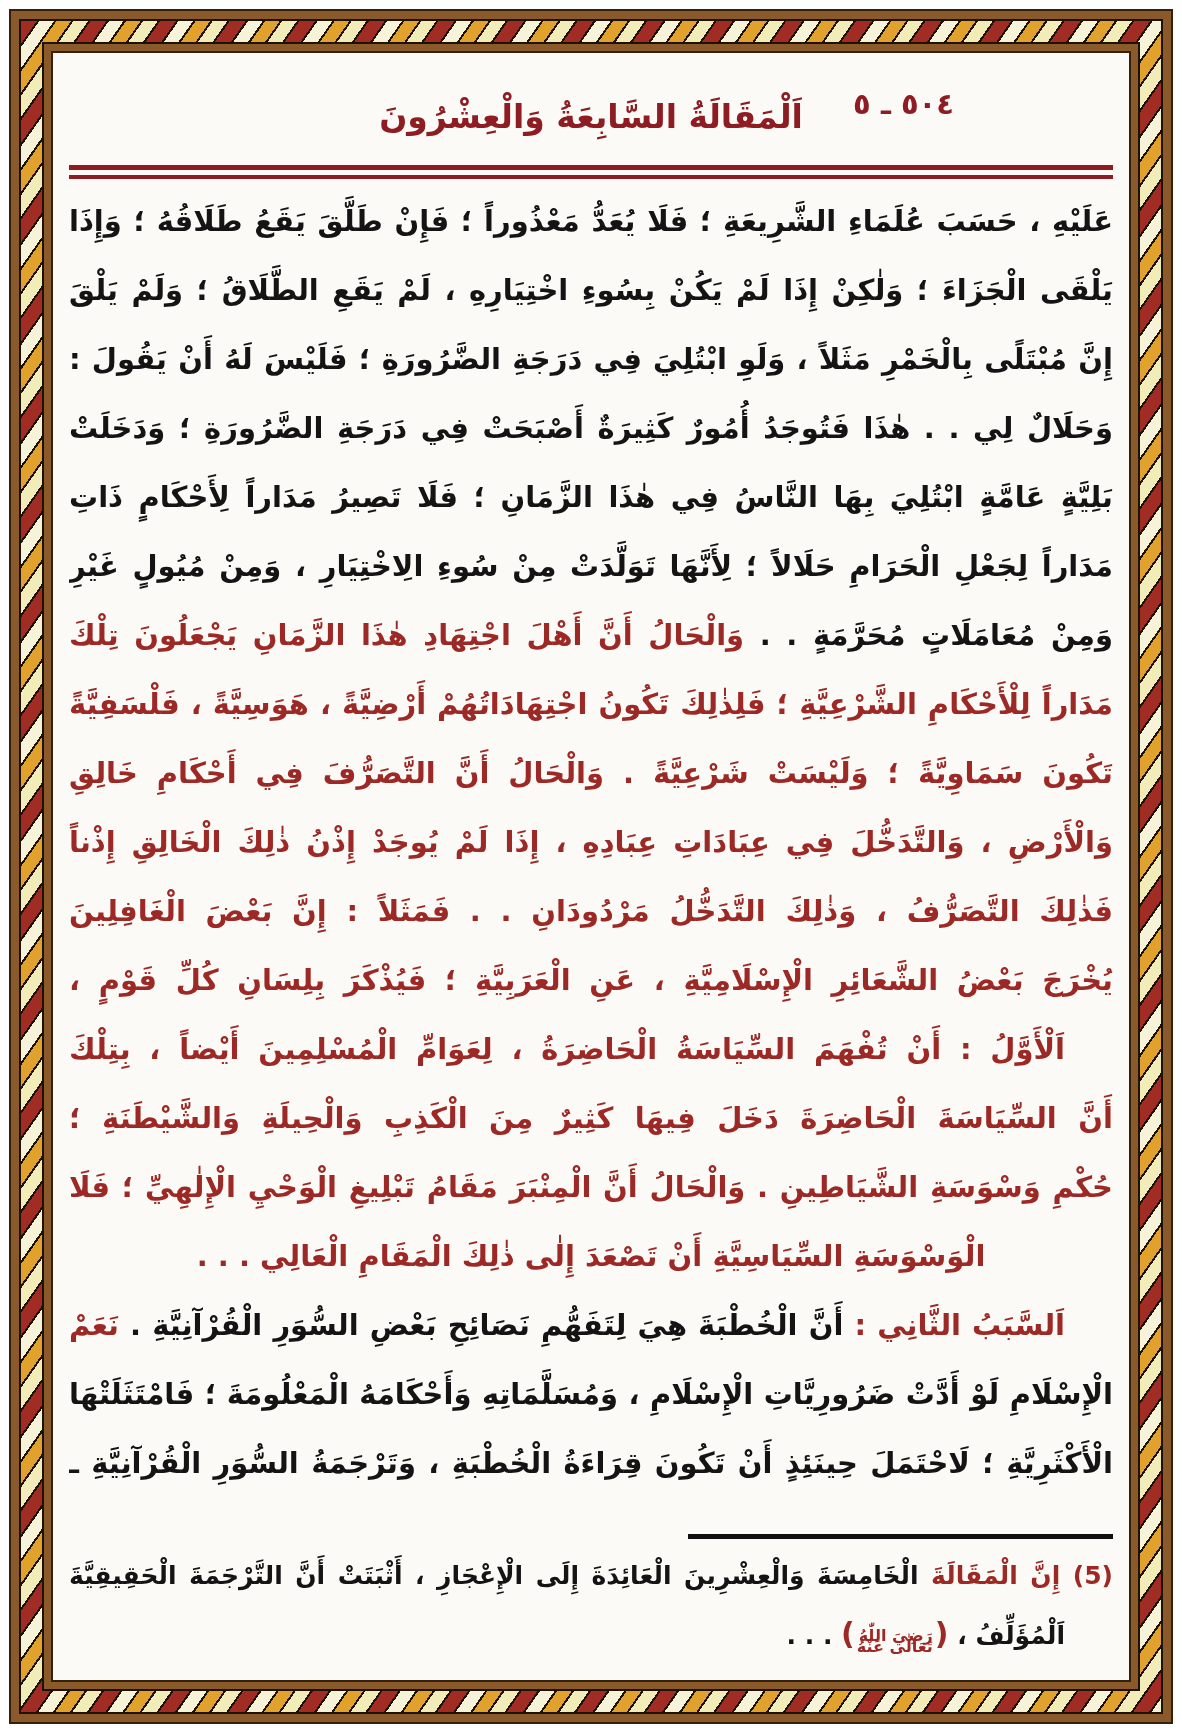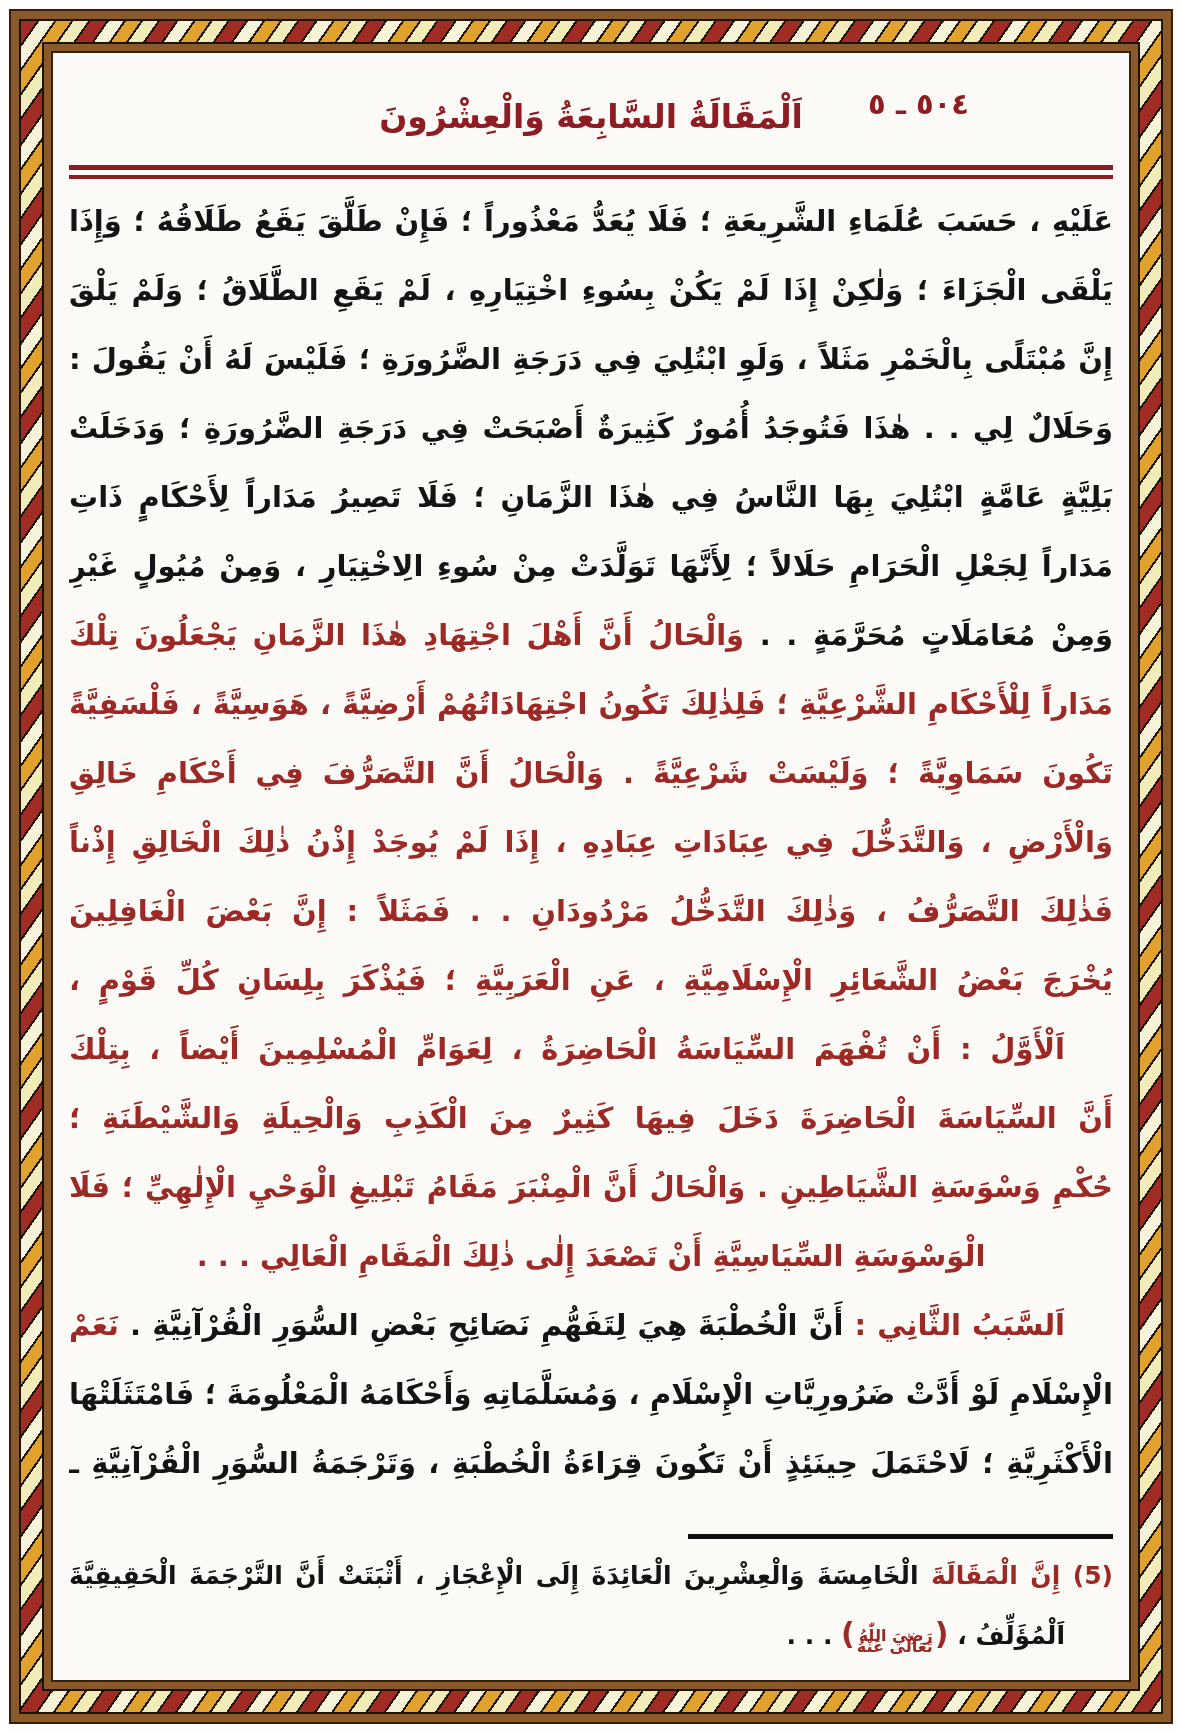--- a/index.html
+++ b/index.html
@@ -10,21 +10,21 @@
         #a02c24 0 13px,#1e1206 13px 15px,
         #f7f3d8 15px 27px,#1e1206 27px 29px,
         #e0a22c 29px 41px,#1e1206 41px 43px,
         #f2ecb8 43px 55px,#1e1206 55px 57px);}
   .f3{height:100%;box-sizing:border-box;background:#8a5a2b;border:2px solid #1e1206;padding:7px;}
   .content{height:100%;box-sizing:border-box;background:#fbfaf6;border:2px solid #35200a;
       padding:16px 16px 0;direction:rtl;
       font-family:"DejaVu Sans",sans-serif;font-weight:bold;color:#141414;overflow:hidden;}
   .hdr{position:relative;text-align:center;padding-top:10px;}
   .hdr h1{margin:12px;font-size:33px;line-height:52px;color:#8e1d23;font-weight:bold;display:inline-block;}
-  .pagenum{position:absolute;right:144px;top:18px;font-size:29px;color:#8e1d23;}
+  .pagenum{position:absolute;right:159px;top:18px;font-size:29px;color:#8e1d23;}
   .rule{margin-top:10px;}
   .rule .bar1{height:5px;background:#8e1d23;}
   .rule .gap{height:5px;}
   .rule .bar2{height:4px;background:#8e1d23;}
   .bodytext{margin-top:8px;}
   .line{font-size:29px;line-height:69px;height:69px;overflow:hidden;
         text-align:justify;text-align-last:justify;white-space:normal;}
   .line.center{text-align:right;text-align-last:center;}
   .line.indent{padding-right:48px;}
   .seg.black{color:#141414;}

